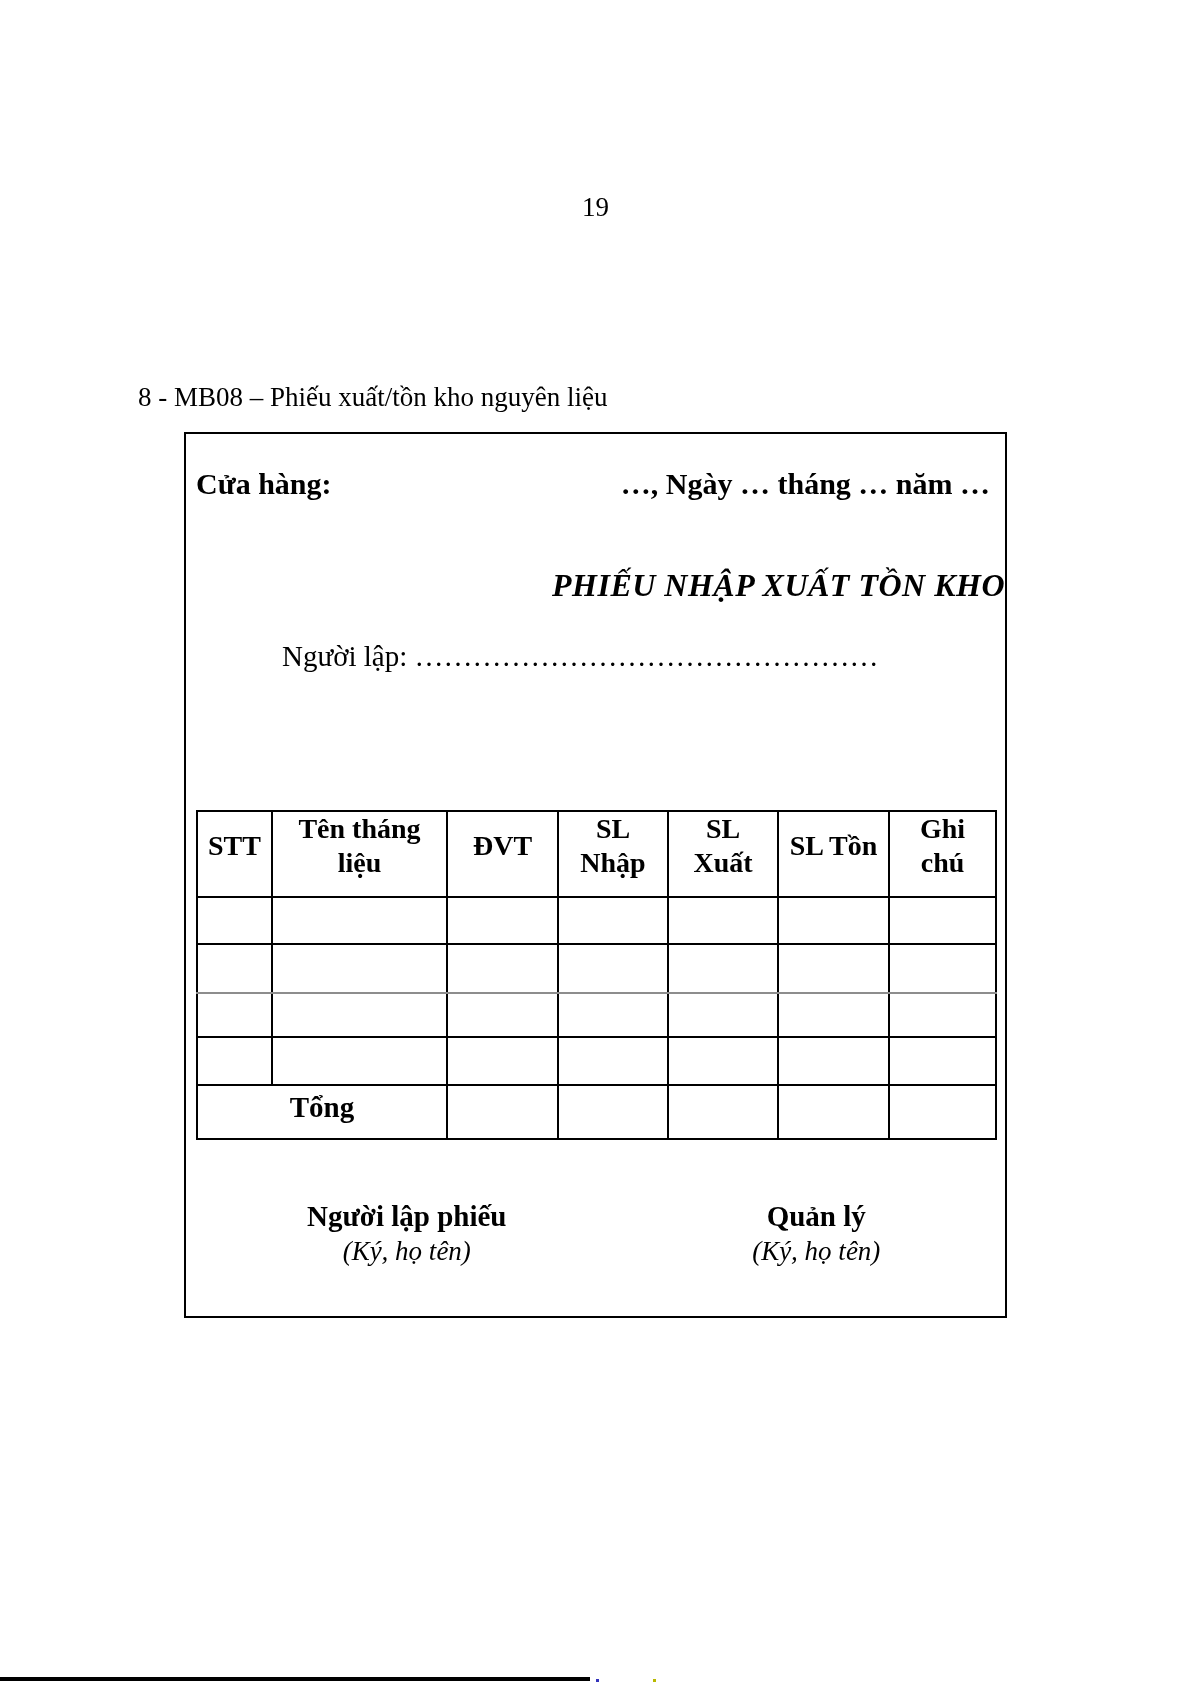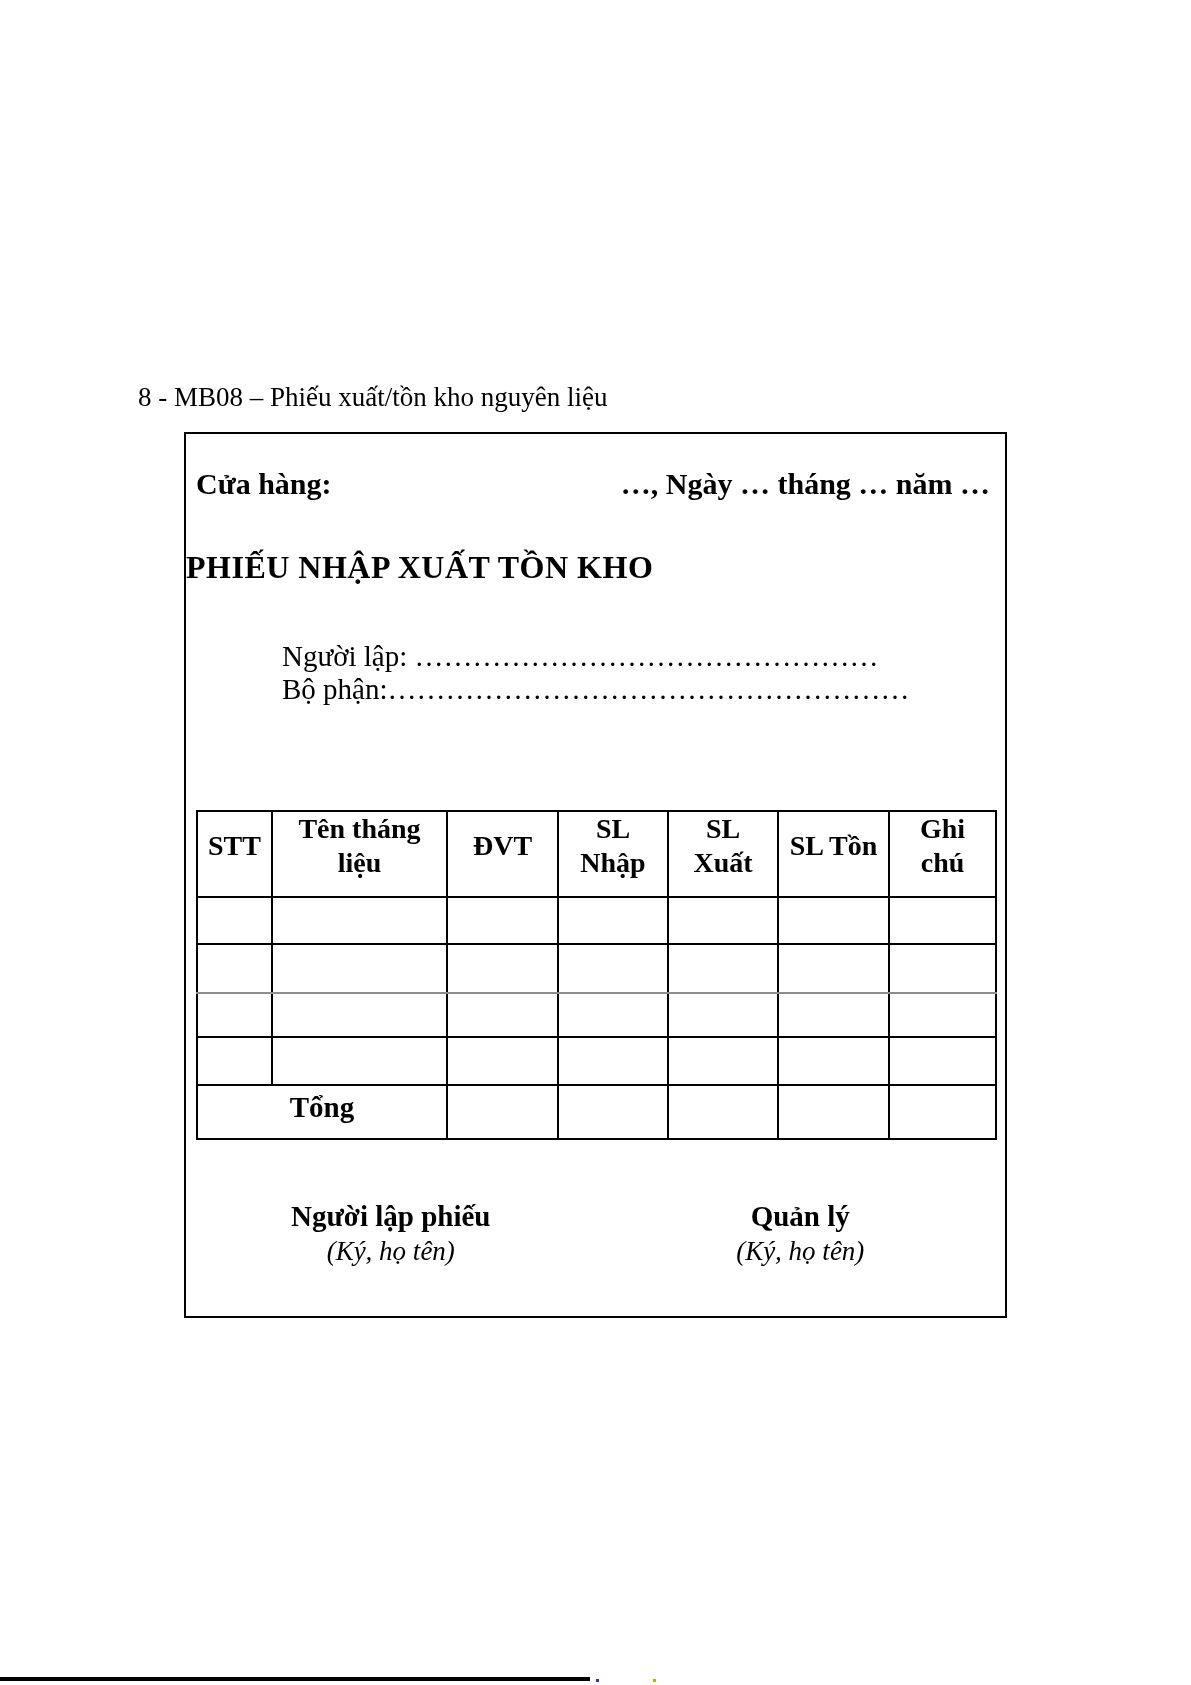--- a/index.html
+++ b/index.html
@@ -23,23 +23,24 @@
     position:absolute; left:184px; top:432px;
     width:819px; height:882px;
     border:2px solid #000;
   }
   .form-top-row {
     position:absolute; top:26px; left:10px; right:15px;
     display:flex; justify-content:space-between;
     font-size:30px; font-weight:bold;margin-top:7px;
   }
   .form-title {
-    position:absolute; top:115px; left:0; width:100%;
-    text-align:left; font-size:32px; font-weight:bold;
+    position:absolute; top:133px; left:0; width:100%;
+    text-align:right; font-size:32px; font-weight:bold;
     letter-spacing:0.5px;
+    font-style:italic;
   }
   .form-lines {
     position:absolute; top:206px; left:96px; right:20px;
     font-size:29px; font-weight:normal; line-height:33px;
     white-space:nowrap; overflow:hidden;
   }
   .inv-table {
     position:absolute; top:376px; left:10px;
     width:799px; border-collapse:collapse; table-layout:fixed;
   }
@@ -57,54 +58,54 @@
   .inv-table tbody tr:nth-child(3) { height:44px; }
   .inv-table tbody tr:nth-child(4) { height:48px; }
   
   .inv-table tbody tr:nth-child(2) td { border-bottom-color:#8d8d8d; }
   .inv-table tfoot tr { height:54px; }
   .total-cell {
     font-size:29px; font-weight:bold; text-align:center;
     vertical-align:middle; padding-bottom:10px !important;
   }
   .signatures {
-    position:absolute; top:766px; left:0; width:100%;
+    position:absolute; top:766px; left:16px; width:100%;
     display:flex;
   }
   .sig-block { width:50%; text-align:center; }
   .sig-role { font-size:29px; font-weight:bold; }
   .sig-note { font-size:27px; font-style:italic; margin-top:3px; }
   .bottom-bar {
     position:absolute; left:0; top:1677px;
     width:590px; height:4px; background:#000;
   }
   .speck { position:absolute; width:3px; height:3px; }
   .speck-blue   { left:596px; top:1679px; background:#3333bb; }
   .speck-yellow { left:653px; top:1679px; background:#b8b800; }
 </style>
 </head>
 <body>
 
 <div class="screen">
 
+  <div class="page-number">19</div>
 
   <div class="section-heading">8 - MB08 – Phiếu xuất/tồn kho nguyên liệu</div>
 
   <div class="form-box">
 
     <div class="form-top-row">
       <span>Cửa hàng:</span>
       <span>…, Ngày … tháng … năm …</span>
     </div>
 
     <div class="form-title">PHIẾU NHẬP XUẤT TỒN KHO</div>
 
     <div class="form-lines">
       <div>Người lập: …………………………………………</div>
-      <div>Bộ phận:………………………………………………</div>
     </div>
 
     <table class="inv-table">
       <colgroup>
         <col style="width:75px">
           <col style="width:175px">
           <col style="width:111px">
         <col style="width:110px">
           <col style="width:110px">
           <col style="width:111px">

